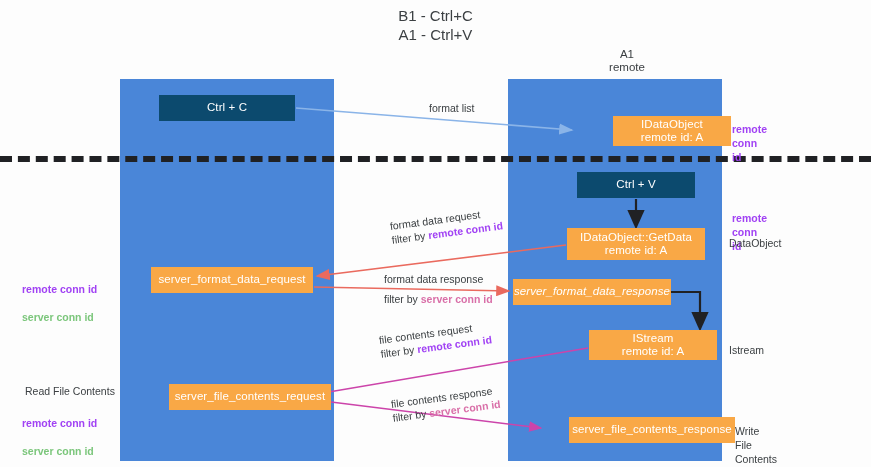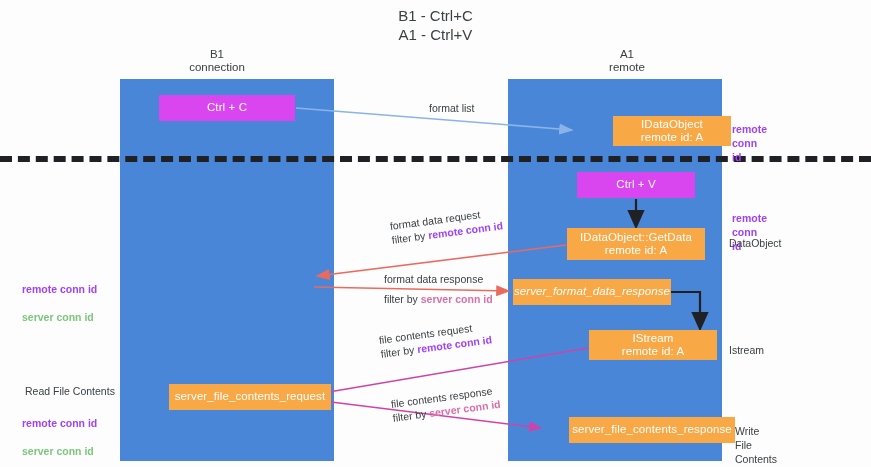--- a/index.html
+++ b/index.html
@@ -45,21 +45,21 @@
   
   .node{
     box-sizing:border-box;
     display:flex;align-items:center;justify-content:center;
     text-align:center;
     color:#ffffff;
     font-size:11.5px;line-height:13.5px;
     white-space:pre-line;
     letter-spacing:.1px;
   }
-  .green{background:#d946ef;}
+  .green{background:#0c4a6e;}
   .orange{background:#f9a846;}
 
   #n-ctrlc   {left:159px;top:95px;width:136px;height:26px;}
   #n-idataobj{left:577px;top:116px;width:118px;height:30px;margin-left:36px;}
   #n-ctrlv   {left:577px;top:172px;width:118px;height:26px;}
   #n-getdata {left:567px;top:228px;width:138px;height:32px;}
   #n-sfdreq  {left:151px;top:267px;width:162px;height:26px;}
   #n-sfdresp {left:513px;top:279px;width:158px;height:26px;font-style:italic;}
   #n-istream {left:589px;top:330px;width:128px;height:30px;}
   #n-sfcreq  {left:151px;top:384px;width:162px;height:26px;margin-left:18px;}
@@ -105,22 +105,20 @@
 <body>
 
 <div id="stage">
 
   <div class="abs" id="title">B1 - Ctrl+C
 A1 - Ctrl+V</div>
 
   <div class="abs lane" id="lane-b1"></div>
   <div class="abs lane" id="lane-a1"></div>
 
-  <div class="abs col-head" id="head-b1">B1
-connection</div>
   <div class="abs col-head" id="head-a1">A1
 remote</div>
 
   <svg id="arrows" viewBox="0 0 871 467">
     <defs>
       <marker id="ar-blue" markerWidth="9" markerHeight="7" refX="8" refY="3.5" orient="auto">
         <polygon points="0 0, 9 3.5, 0 7" fill="#8ab4e8"></polygon>
       </marker>
       <marker id="ar-red" markerWidth="9" markerHeight="7" refX="8" refY="3.5" orient="auto">
         <polygon points="0 0, 9 3.5, 0 7" fill="#ea6a5e"></polygon>
@@ -149,20 +147,21 @@
   </svg>
 
   <div class="abs" id="divider"></div>
 
   <div class="abs node green" id="n-ctrlc">Ctrl + C</div>
   <div class="abs node orange" id="n-idataobj">IDataObject
 remote id: A</div>
   <div class="abs node green" id="n-ctrlv">Ctrl + V</div>
   <div class="abs node orange" id="n-getdata">IDataObject::GetData
 remote id: A</div>
+  <div class="abs node orange" id="n-sfdreq">server_format_data_request</div>
   <div class="abs node orange" id="n-sfdresp">server_format_data_response</div>
   <div class="abs node orange" id="n-istream">IStream
 remote id: A</div>
   <div class="abs node orange" id="n-sfcreq">server_file_contents_request</div>
   <div class="abs node orange" id="n-sfcresp">server_file_contents_response</div>
 
   <div class="abs conn-label" id="lbl-formatlist">format list</div>
 
   <div class="abs conn-label tilt" id="lbl-fdreq">
     <div>format data request</div>

